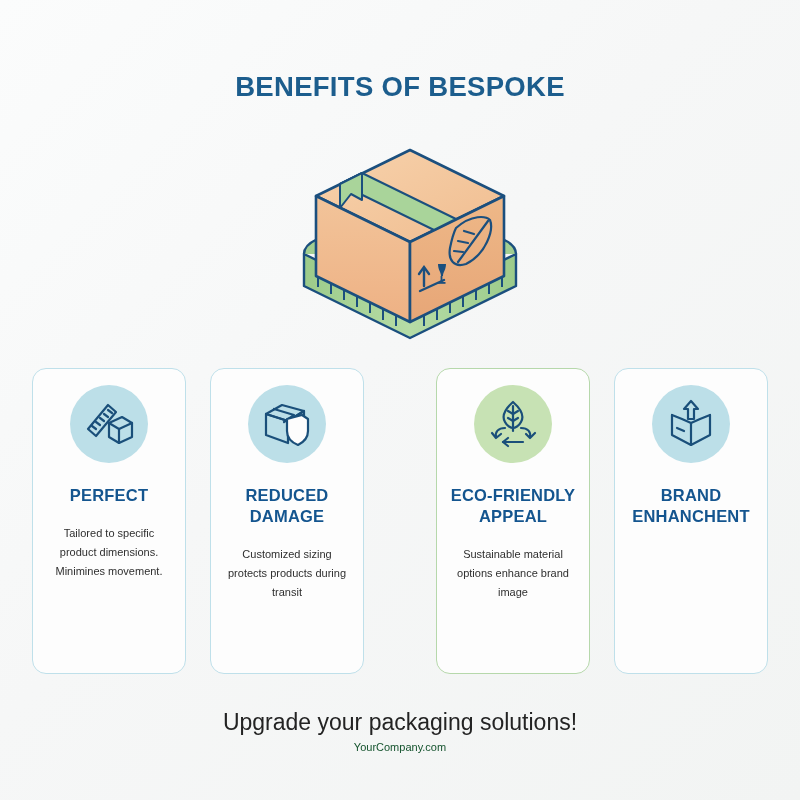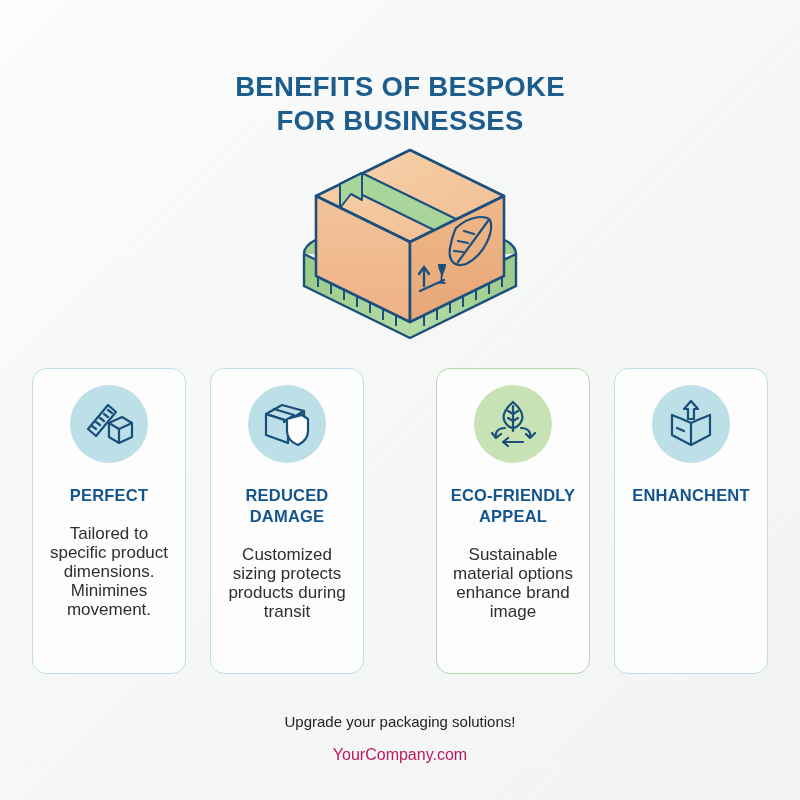--- a/index.html
+++ b/index.html
@@ -94,54 +94,53 @@
     font-size: 16.5px;
     font-weight: bold;
     color: #14558f;
     line-height: 21px;
     letter-spacing: 0.2px;
     padding: 0 8px;
   }
 
   .card-body {
     margin-top: 18px;
-    font-size: 17px;
+    font-size: 11px;
     color: #2f2f2f;
     line-height: 19px;
     padding: 0 14px;
   }
 
   
   .footer {
     position: absolute;
     top: 710px;
     left: 0;
     width: 800px;
     text-align: center;
   }
   .footer-cta {
-    font-size: 15px;
+    font-size: 23px;
     color: #232323;
     line-height: 24px;
   }
   .footer-url {
-    font-size: 16px;
-    color: #be185d;
+    font-size: 11px;
+    color: #14532d;
     line-height: 22px;
-    margin-top: 10px;
+    margin-top: 2px;
   }
 </style>
 </head>
 <body>
 
 <div class="canvas">
 
   <div class="title-block">
     <div class="title-line">BENEFITS OF BESPOKE</div>
-    <div class="title-line">FOR BUSINESSES</div>
   </div>
 
   <div class="hero">
     <svg width="228" height="208" viewBox="0 0 228 208">
       <defs>
         <linearGradient id="gTop" x1="0" y1="0" x2="1" y2="1">
           <stop offset="0%" stop-color="#f7d2ac"></stop>
           <stop offset="100%" stop-color="#f0bd90"></stop>
         </linearGradient>
         <linearGradient id="gLeft" x1="0" y1="0" x2="0" y2="1">
@@ -297,20 +296,21 @@
           <g fill="none" stroke="#1a4f7a" stroke-width="2.2" stroke-linejoin="round" stroke-linecap="round">
             <path d="M27 4 L34 12 L30 12 L30 22 L24 22 L24 12 L20 12 Z"></path>
             <path d="M8 18 L18 22 L27 26 L36 22 L46 18"></path>
             <path d="M8 18 L8 38 L27 48 L46 38 L46 18"></path>
             <path d="M27 26 L27 48"></path>
             <path d="M13 31 L20 34"></path>
           </g>
         </svg>
       </div>
       <div class="card-title">
+        <div>BRAND</div>
         <div>ENHANCHENT</div>
       </div>
     </div>
 
   </div>
 
   <div class="footer">
     <div class="footer-cta">Upgrade your packaging solutions!</div>
     <div class="footer-url">YourCompany.com</div>
   </div>

